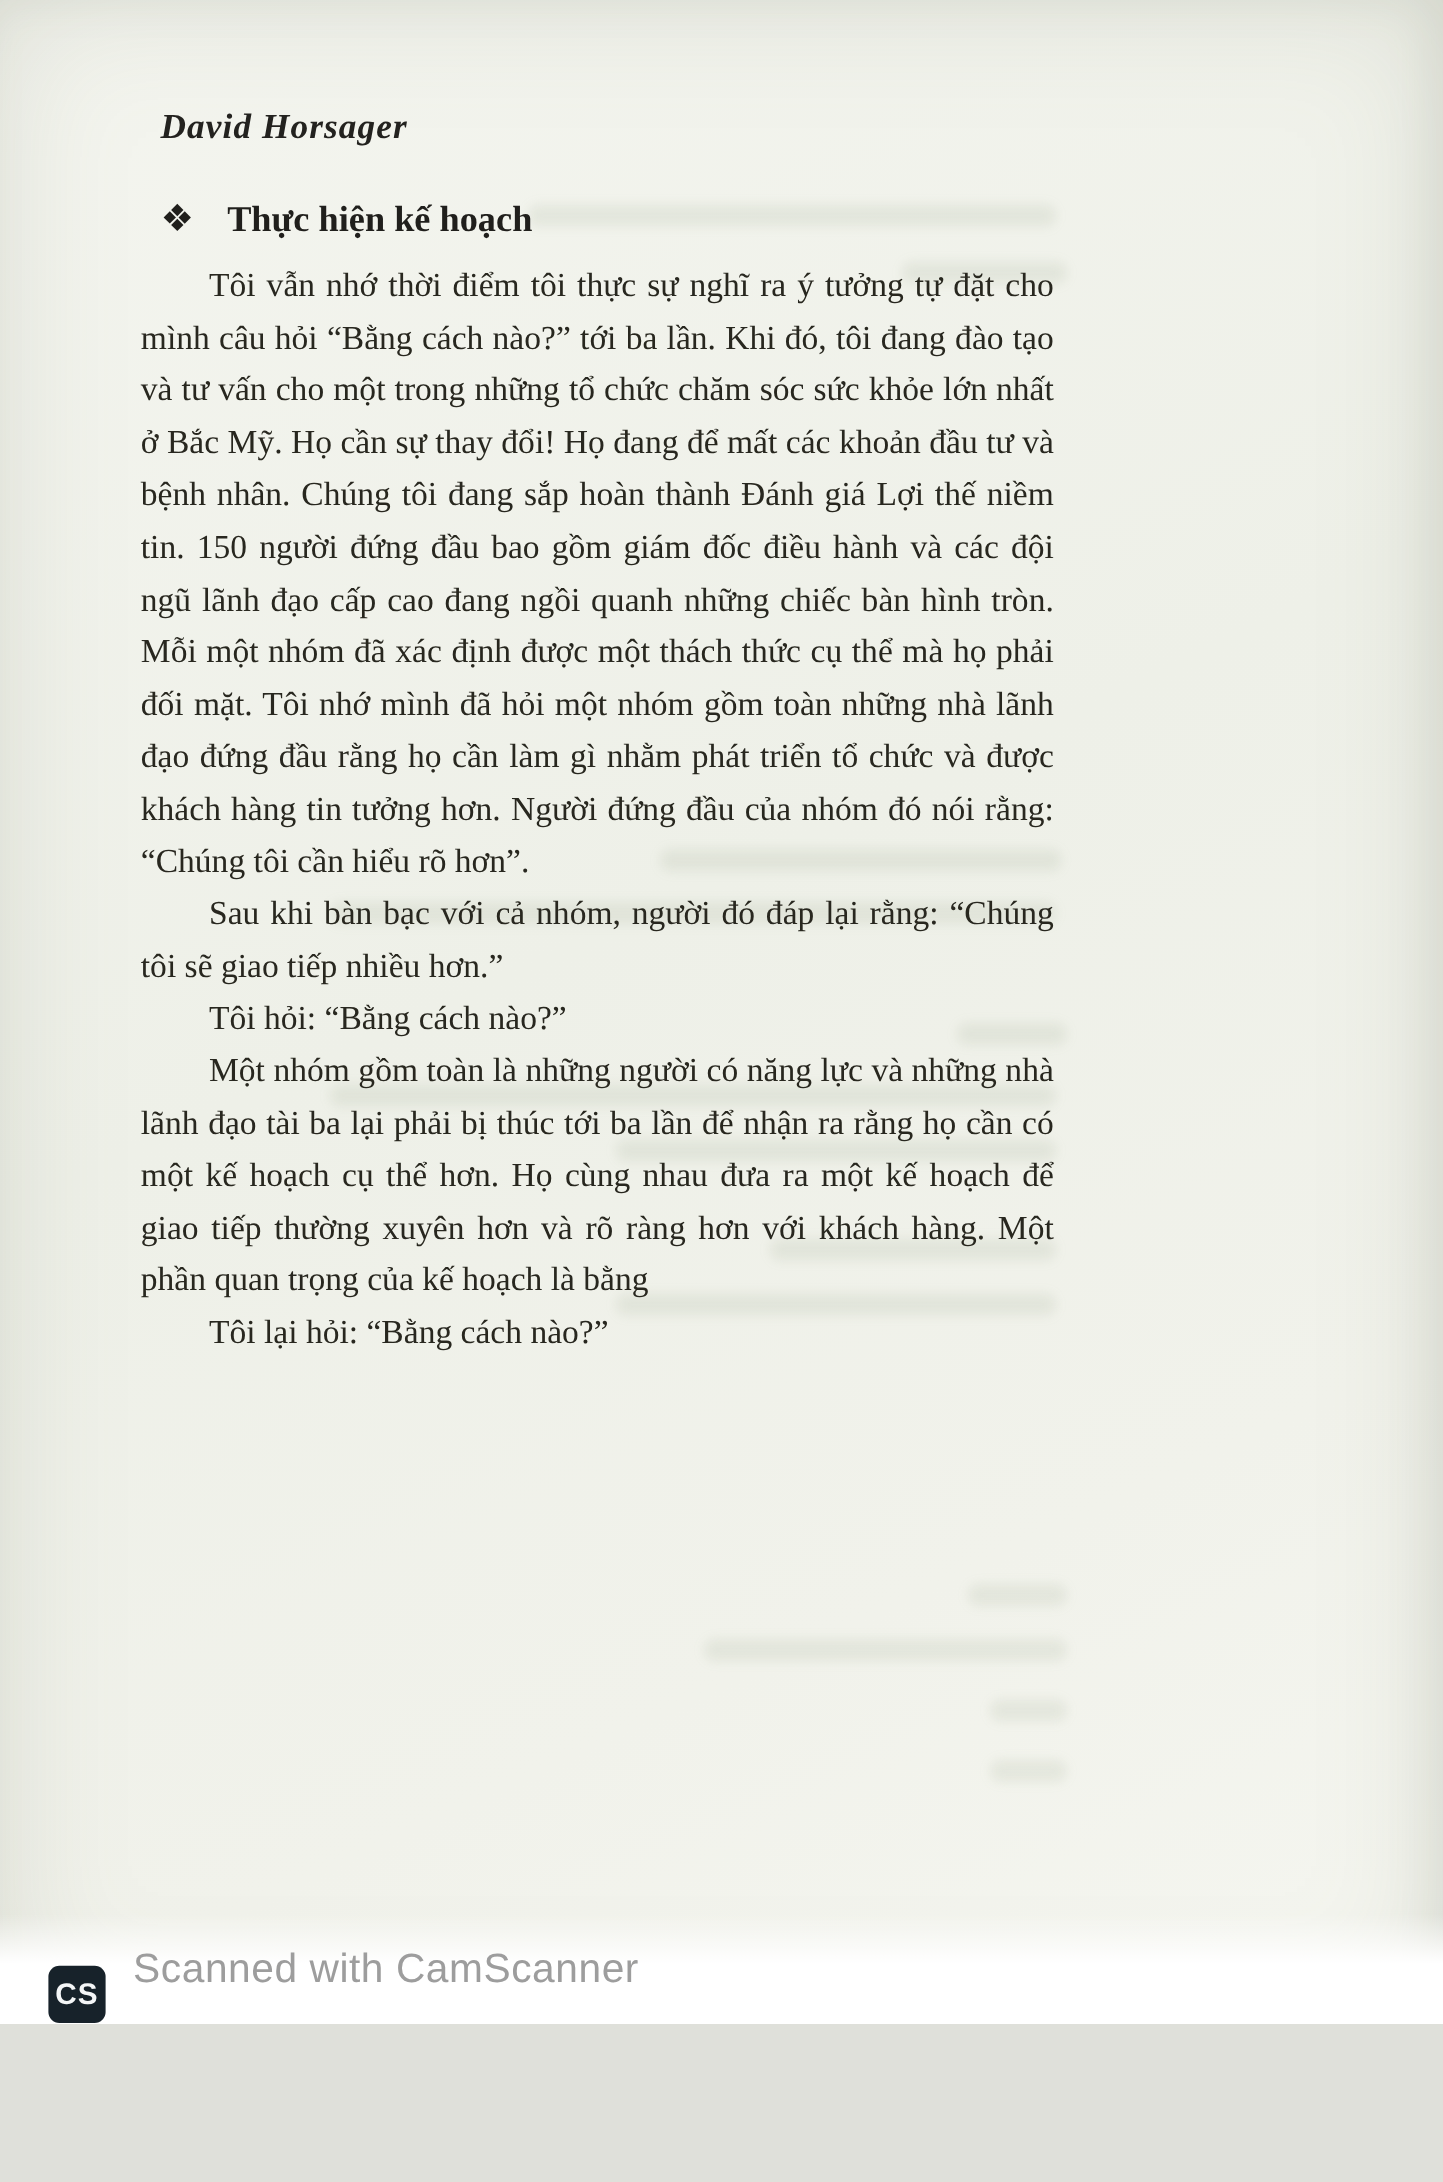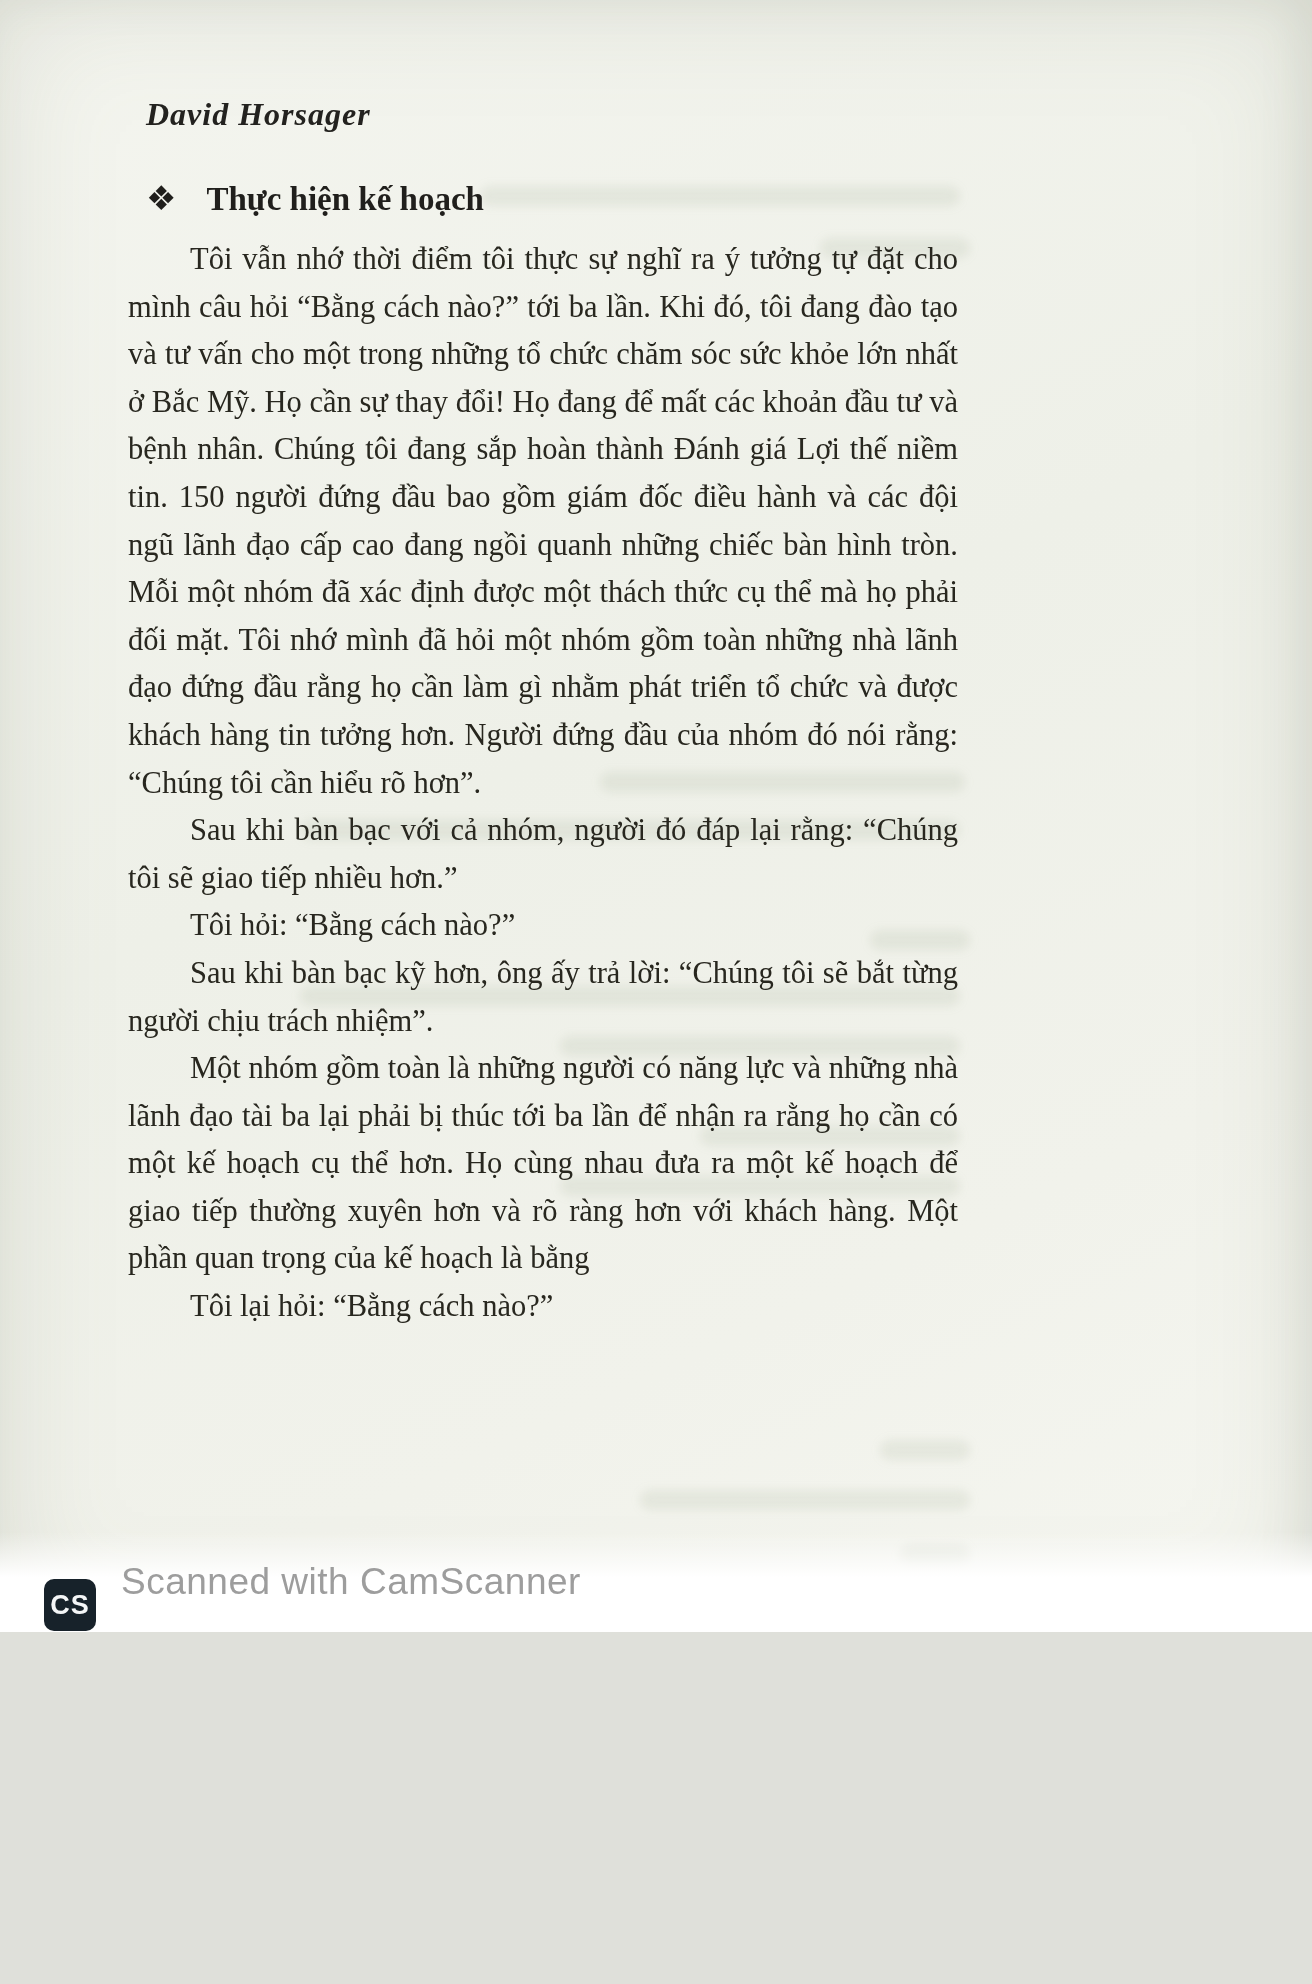--- a/index.html
+++ b/index.html
@@ -3,21 +3,21 @@
 <meta charset="utf-8">
 <style>
   html, body {
     margin: 0;
     padding: 0;
     background: #dfe0da;
   }
   .scan-page {
     position: relative;
     width: 1312px;
-    height: 1632px;
+    height: 1840px;
     margin: 0 auto;
     overflow: hidden;
     background: linear-gradient(155deg, #f4f5ef 0%, #eef0e8 45%, #f1f2eb 75%, #f5f6f0 100%);
     box-shadow: inset 0 0 120px rgba(120,125,105,0.18), inset -14px 0 40px rgba(120,125,105,0.10);
     font-family: "Liberation Serif", "DejaVu Serif", serif;
     color: #262523;
   }
   
   .bleed-layer { position: absolute; inset: 0; pointer-events: none; }
   .bleed {
@@ -135,21 +135,20 @@
 
   <div class="heading">
     <span class="bullet">❖</span>
     <span class="heading-text">Thực hiện kế hoạch</span>
   </div>
 
   <div class="body-text">
     <p>Tôi vẫn nhớ thời điểm tôi thực sự nghĩ ra ý tưởng tự đặt cho mình câu hỏi “Bằng cách nào?” tới ba lần. Khi đó, tôi đang đào tạo và tư vấn cho một trong những tổ chức chăm sóc sức khỏe lớn nhất ở Bắc Mỹ. Họ cần sự thay đổi! Họ đang để mất các khoản đầu tư và bệnh nhân. Chúng tôi đang sắp hoàn thành Đánh giá Lợi thế niềm tin. 150 người đứng đầu bao gồm giám đốc điều hành và các đội ngũ lãnh đạo cấp cao đang ngồi quanh những chiếc bàn hình tròn. Mỗi một nhóm đã xác định được một thách thức cụ thể mà họ phải đối mặt. Tôi nhớ mình đã hỏi một nhóm gồm toàn những nhà lãnh đạo đứng đầu rằng họ cần làm gì nhằm phát triển tổ chức và được khách hàng tin tưởng hơn. Người đứng đầu của nhóm đó nói rằng: “Chúng tôi cần hiểu rõ hơn”.</p>
     <p>Sau khi bàn bạc với cả nhóm, người đó đáp lại rằng: “Chúng tôi sẽ giao tiếp nhiều hơn.”</p>
     <p>Tôi hỏi: “Bằng cách nào?”</p>
-    <p>Sau khi bàn bạc kỹ hơn, ông ấy trả lời: “Chúng tôi sẽ bắt từng người chịu trách nhiệm”.</p>
     <p>Một nhóm gồm toàn là những người có năng lực và những nhà lãnh đạo tài ba lại phải bị thúc tới ba lần để nhận ra rằng họ cần có một kế hoạch cụ thể hơn. Họ cùng nhau đưa ra một kế hoạch để giao tiếp thường xuyên hơn và rõ ràng hơn với khách hàng. Một phần quan trọng của kế hoạch là bằng</p>
     <p>Tôi lại hỏi: “Bằng cách nào?”</p>
   </div>
 
   <div class="page-number">18</div>
 
   <div class="footer">
     <div class="cs-logo">
       <span>CS</span>
     </div>

